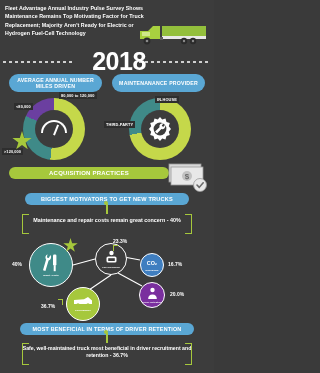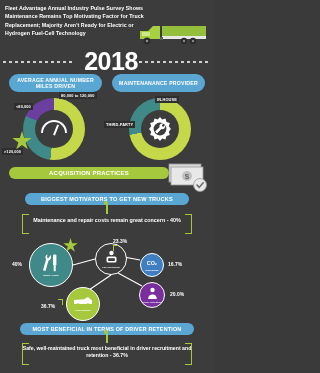--- a/index.html
+++ b/index.html
@@ -25,21 +25,21 @@
 
   
   .yearband { position:absolute; left:0; top:48px; width:214px; height:26px; }
   .dots-l, .dots-r {
     position:absolute; top:13px; height:2px;
     background:repeating-linear-gradient(to right,#cfcfcf 0 3px, transparent 3px 6px);
   }
   .dots-l { left:3px; width:72px; }
   .dots-r { right:3px; width:72px; }
   .year {
-    position:absolute; left:4px; top:-1px; width:214px; text-align:center;
+    position:absolute; left:12px; top:-1px; width:214px; text-align:center;
     color:#ffffff; font-size:25px; font-weight:bold; letter-spacing:-0.5px;
   }
 
   
   .bar {
     position:absolute; color:#ffffff; font-weight:bold;
     text-align:center; display:flex; align-items:center; justify-content:center;
     border-radius:9px; letter-spacing:0.2px; line-height:6.2px;
   }
   .bar.blue { background:#5aa7d4; }

